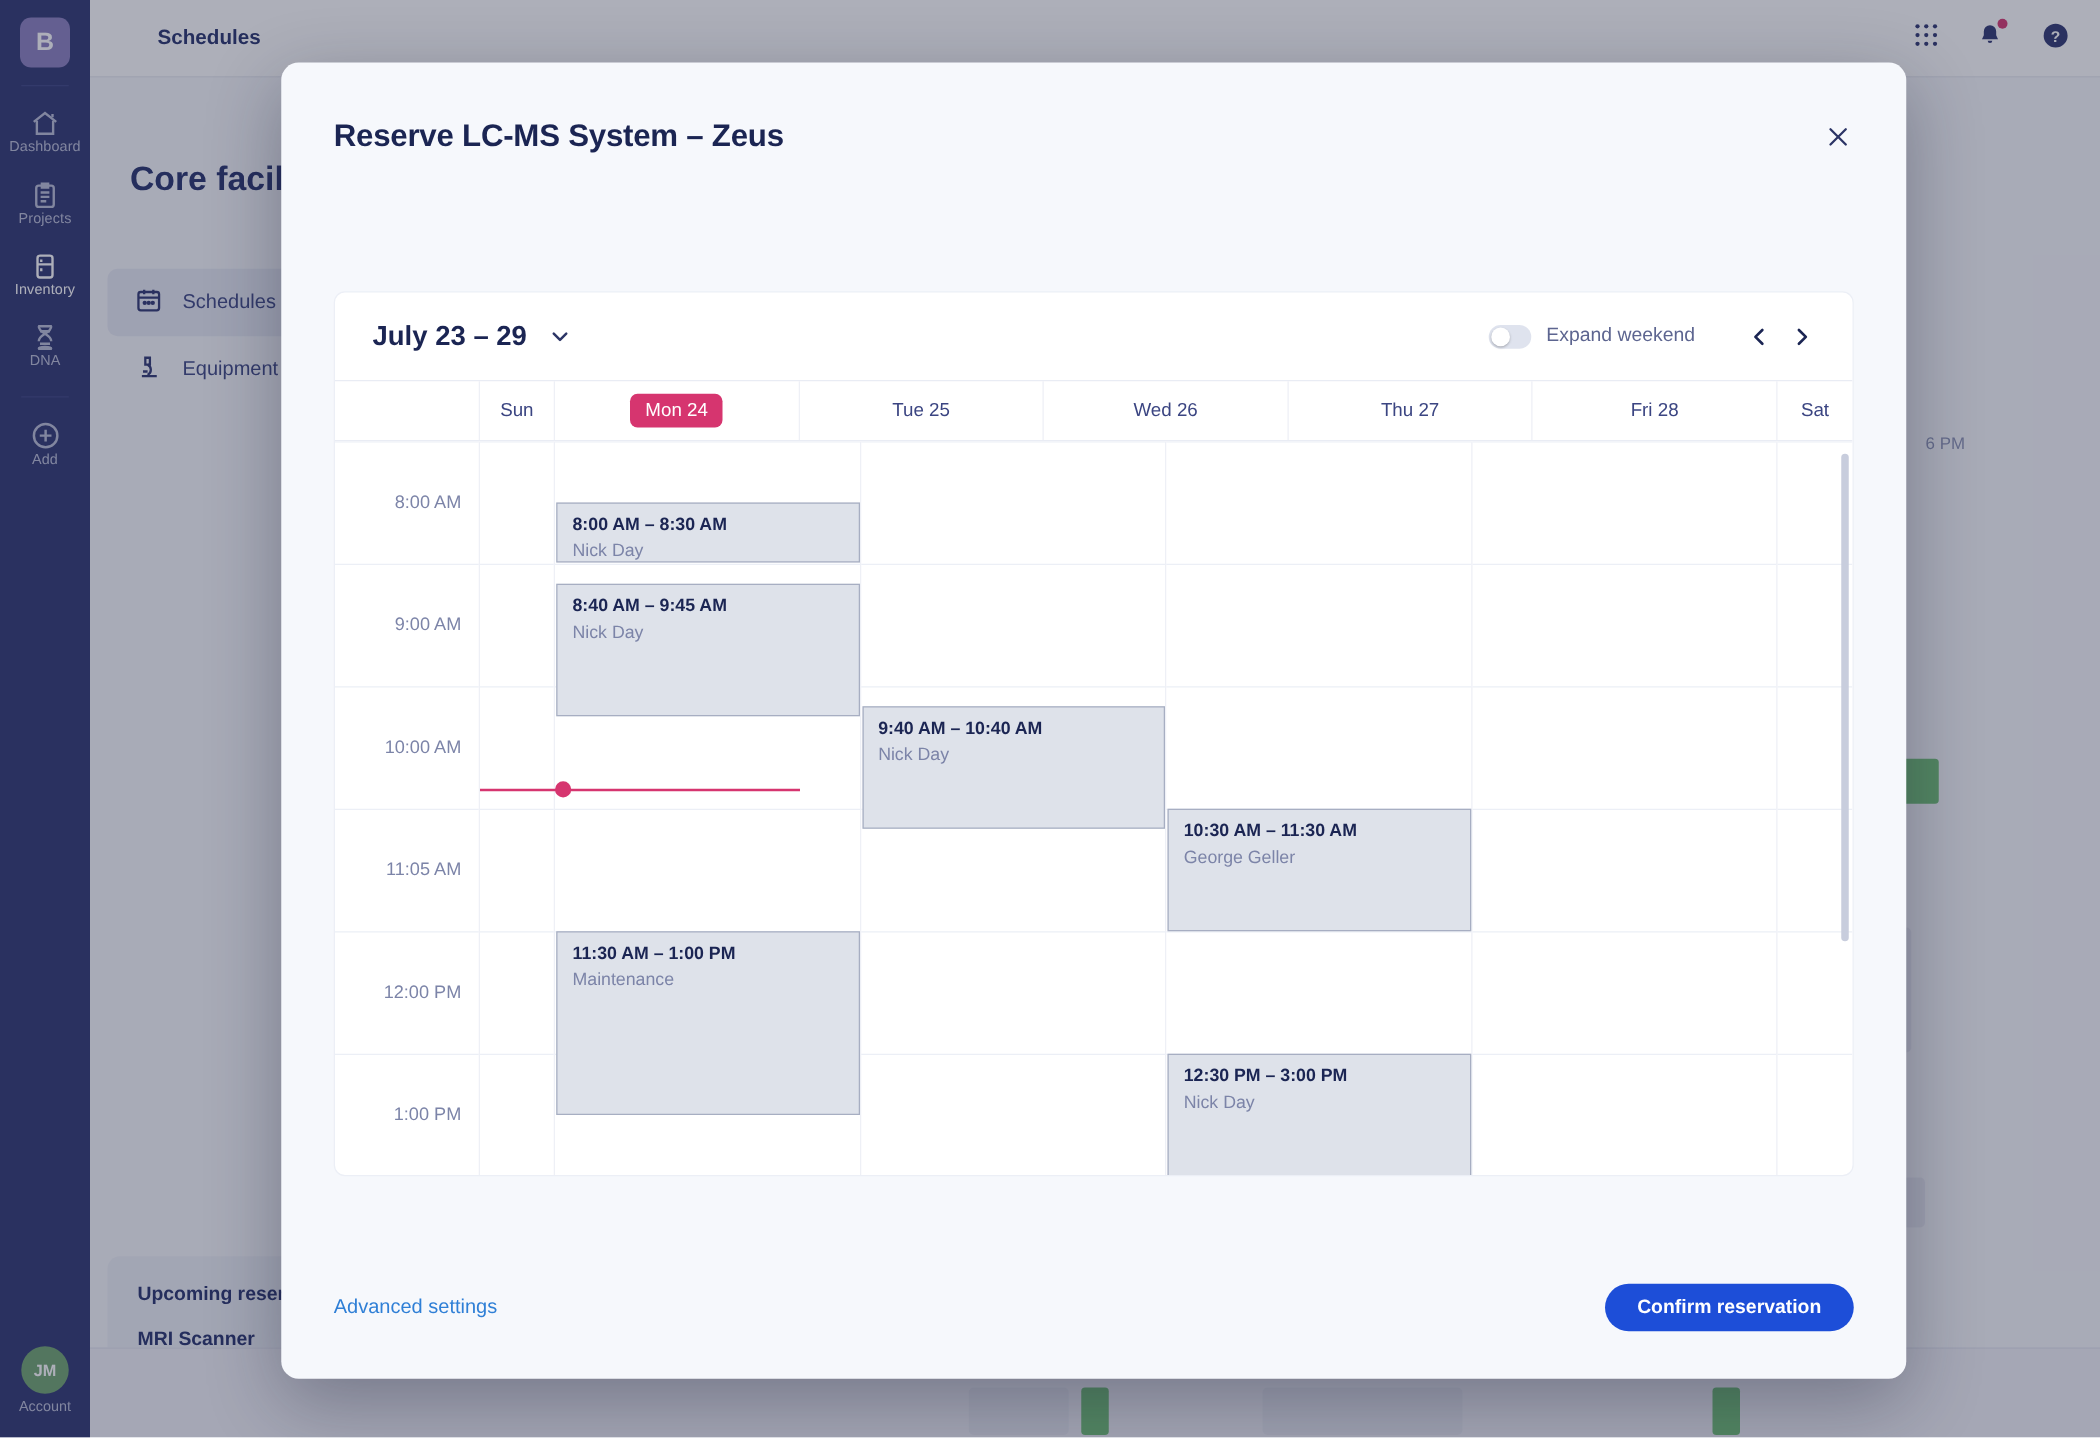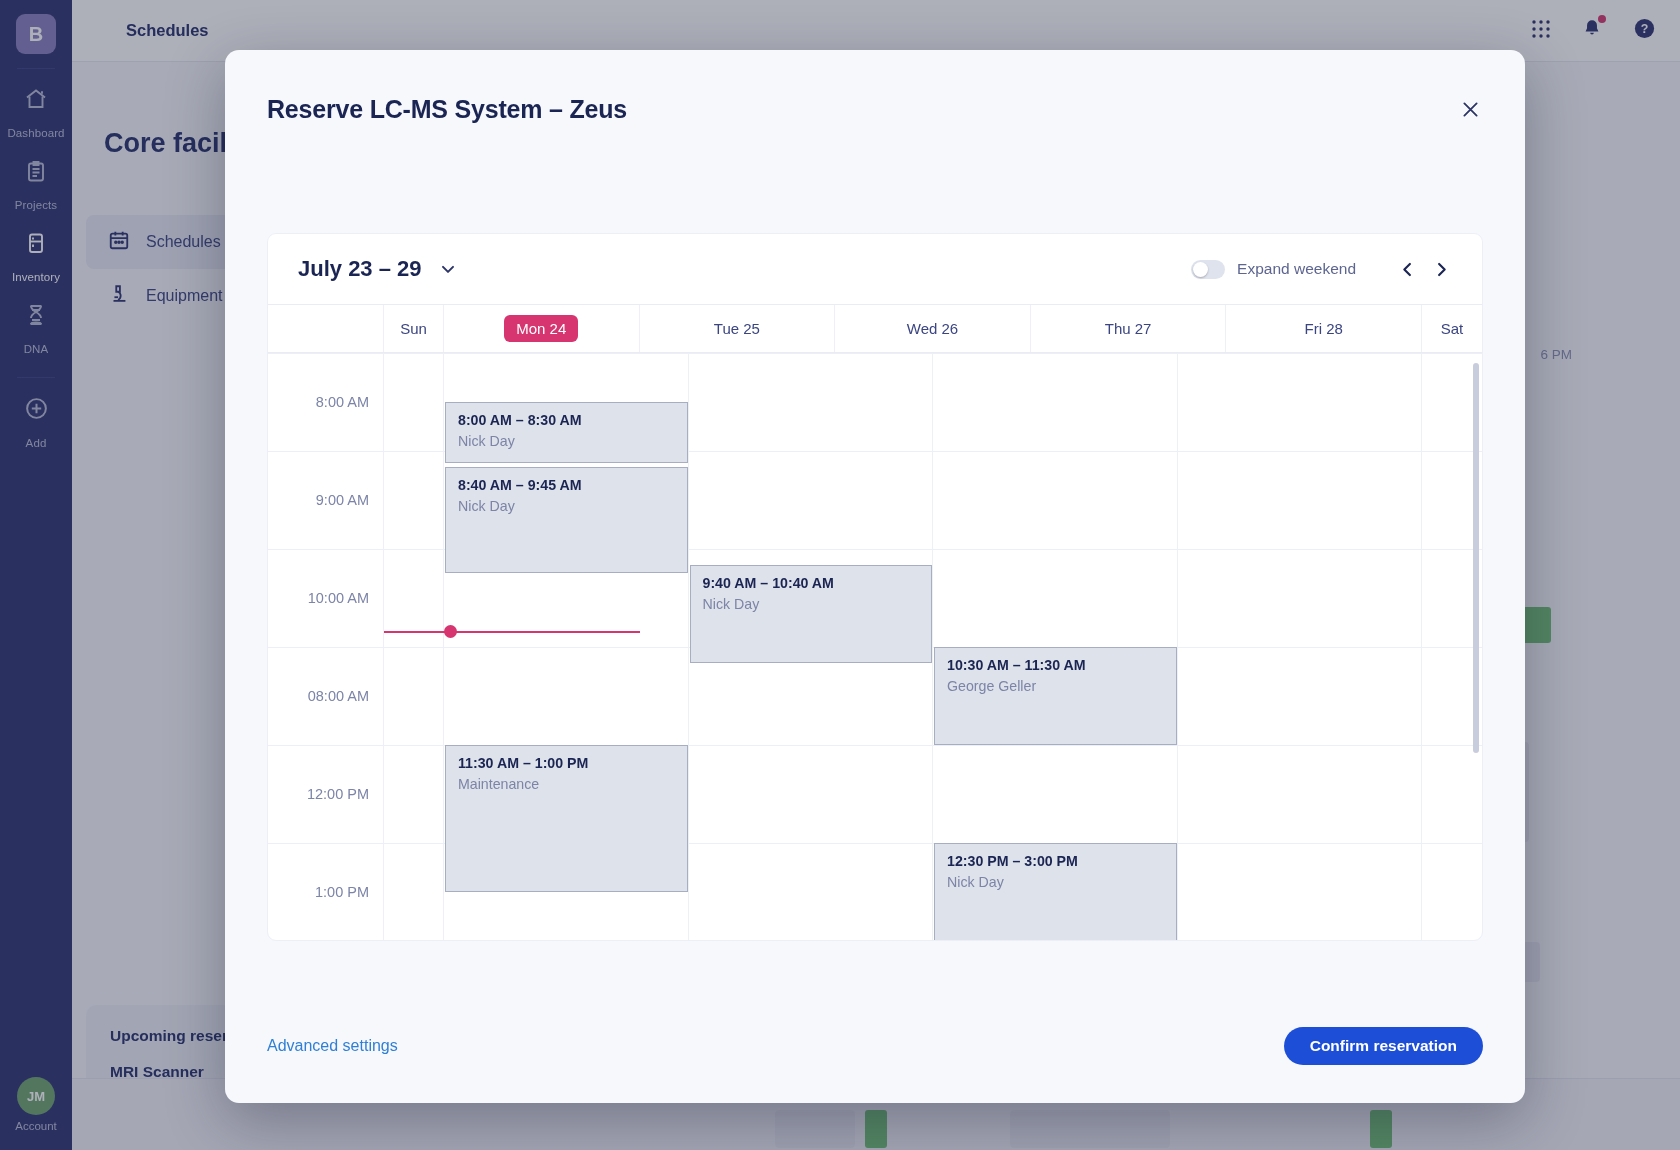--- a/index.html
+++ b/index.html
@@ -20,21 +20,21 @@
     display: flex; flex-direction: column; align-items: center;
   }
   .logo {
     width: 40px; height: 40px; margin-top: 14px; border-radius: 9px;
     background: #8a7fbe; color: #fff; font-size: 20px; font-weight: bold;
     display: flex; align-items: center; justify-content: center;
   }
   .side-div { width: 38px; height: 1px; background: #4a519180; margin: 14px 0 6px; }
   .side-item {
     width: 72px; padding: 12px 0 8px; display: flex; flex-direction: column;
-    align-items: center; gap: 16px; color: #b9bdd6; cursor: pointer;
+    align-items: center; gap: 1px; color: #b9bdd6; cursor: pointer;
   }
   .side-item.active { color: #ffffff; }
   .side-item .lbl { font-size: 11.5px; letter-spacing: .1px; }
   .side-item svg { display: block; }
   .side-bottom { margin-top: auto; margin-bottom: 18px; display:flex; flex-direction:column; align-items:center; gap:5px; cursor:pointer;}
   .avatar {
     width: 38px; height: 38px; border-radius: 50%; background: #6fa36f;
     color: #fff; font-size: 13px; font-weight: 600;
     display: flex; align-items: center; justify-content: center;
   }
@@ -408,42 +408,42 @@
         <div class="body-scroll">
           <div class="body-cols" id="body-cols">
             <div class="tgutter" id="tgutter">
                 <div class="hrline" style="top: 0px;"></div>
                 <div class="hrlabel" style="top: 49px;">8:00 AM</div>
                 <div class="hrline" style="top: 98px;"></div>
                 <div class="hrlabel" style="top: 147px;">9:00 AM</div>
                 <div class="hrline" style="top: 196px;"></div>
                 <div class="hrlabel" style="top: 245px;">10:00 AM</div>
                 <div class="hrline" style="top: 294px;"></div>
-                <div class="hrlabel" style="top: 343px;">08:00 AM</div>
+                <div class="hrlabel" style="top: 343px;">11:05 AM</div>
                 <div class="hrline" style="top: 392px;"></div>
                 <div class="hrlabel" style="top: 441px;">12:00 PM</div>
                 <div class="hrline" style="top: 490px;"></div>
                 <div class="hrlabel" style="top: 539px;">1:00 PM</div>
               </div>
           <div class="dcolbody narrow" id="col-0">
                 <div class="hrline" style="top: 0px;"></div>
                 <div class="hrline" style="top: 98px;"></div>
                 <div class="hrline" style="top: 196px;"></div>
                 <div class="hrline" style="top: 294px;"></div>
                 <div class="hrline" style="top: 392px;"></div>
                 <div class="hrline" style="top: 490px;"></div>
               </div>
               <div class="dcolbody wide" id="col-1">
                 <div class="hrline" style="top: 0px;"></div>
                 <div class="hrline" style="top: 98px;"></div>
                 <div class="hrline" style="top: 196px;"></div>
                 <div class="hrline" style="top: 294px;"></div>
                 <div class="hrline" style="top: 392px;"></div>
                 <div class="hrline" style="top: 490px;"></div>
-                <div class="ev" style="top: 49px; height: 61px;">
+                <div class="ev" style="top: 49px; height: 48px;">
                   <div class="t">8:00 AM – 8:30 AM</div>
                   <div class="s">Nick Day</div>
                 </div>
                 <div class="ev" style="top: 114.333px; height: 106.167px;">
                   <div class="t">8:40 AM – 9:45 AM</div>
                   <div class="s">Nick Day</div>
                 </div>
                 <div class="ev" style="top: 392px; height: 147px;">
                   <div class="t">11:30 AM – 1:00 PM</div>
                   <div class="s">Maintenance</div>

